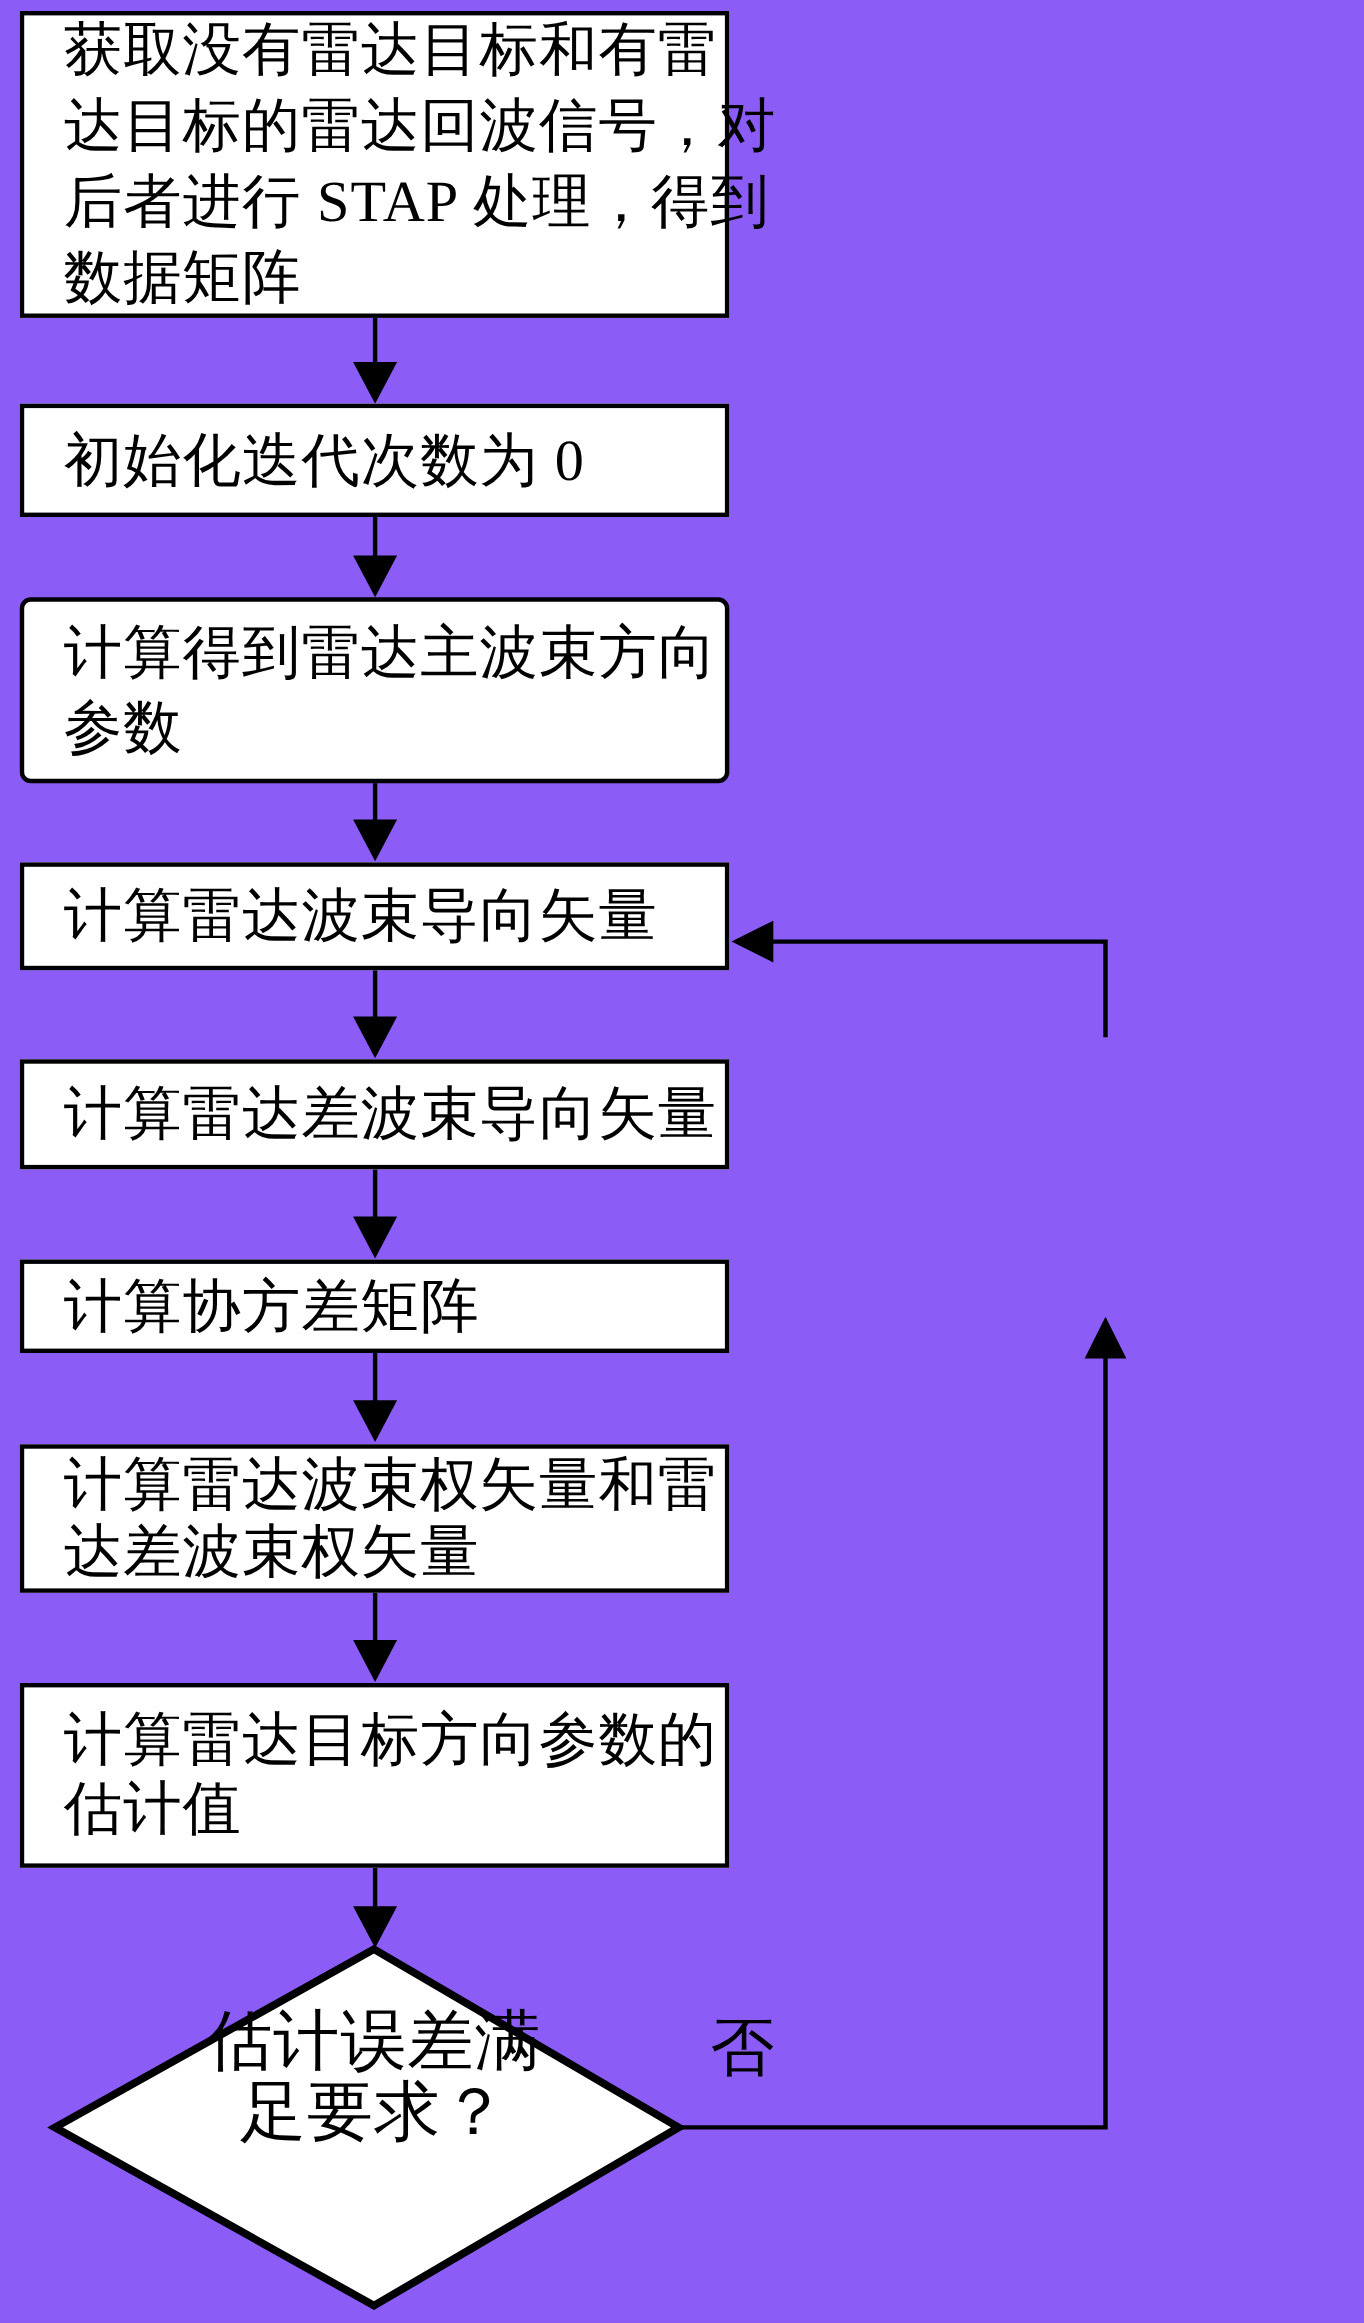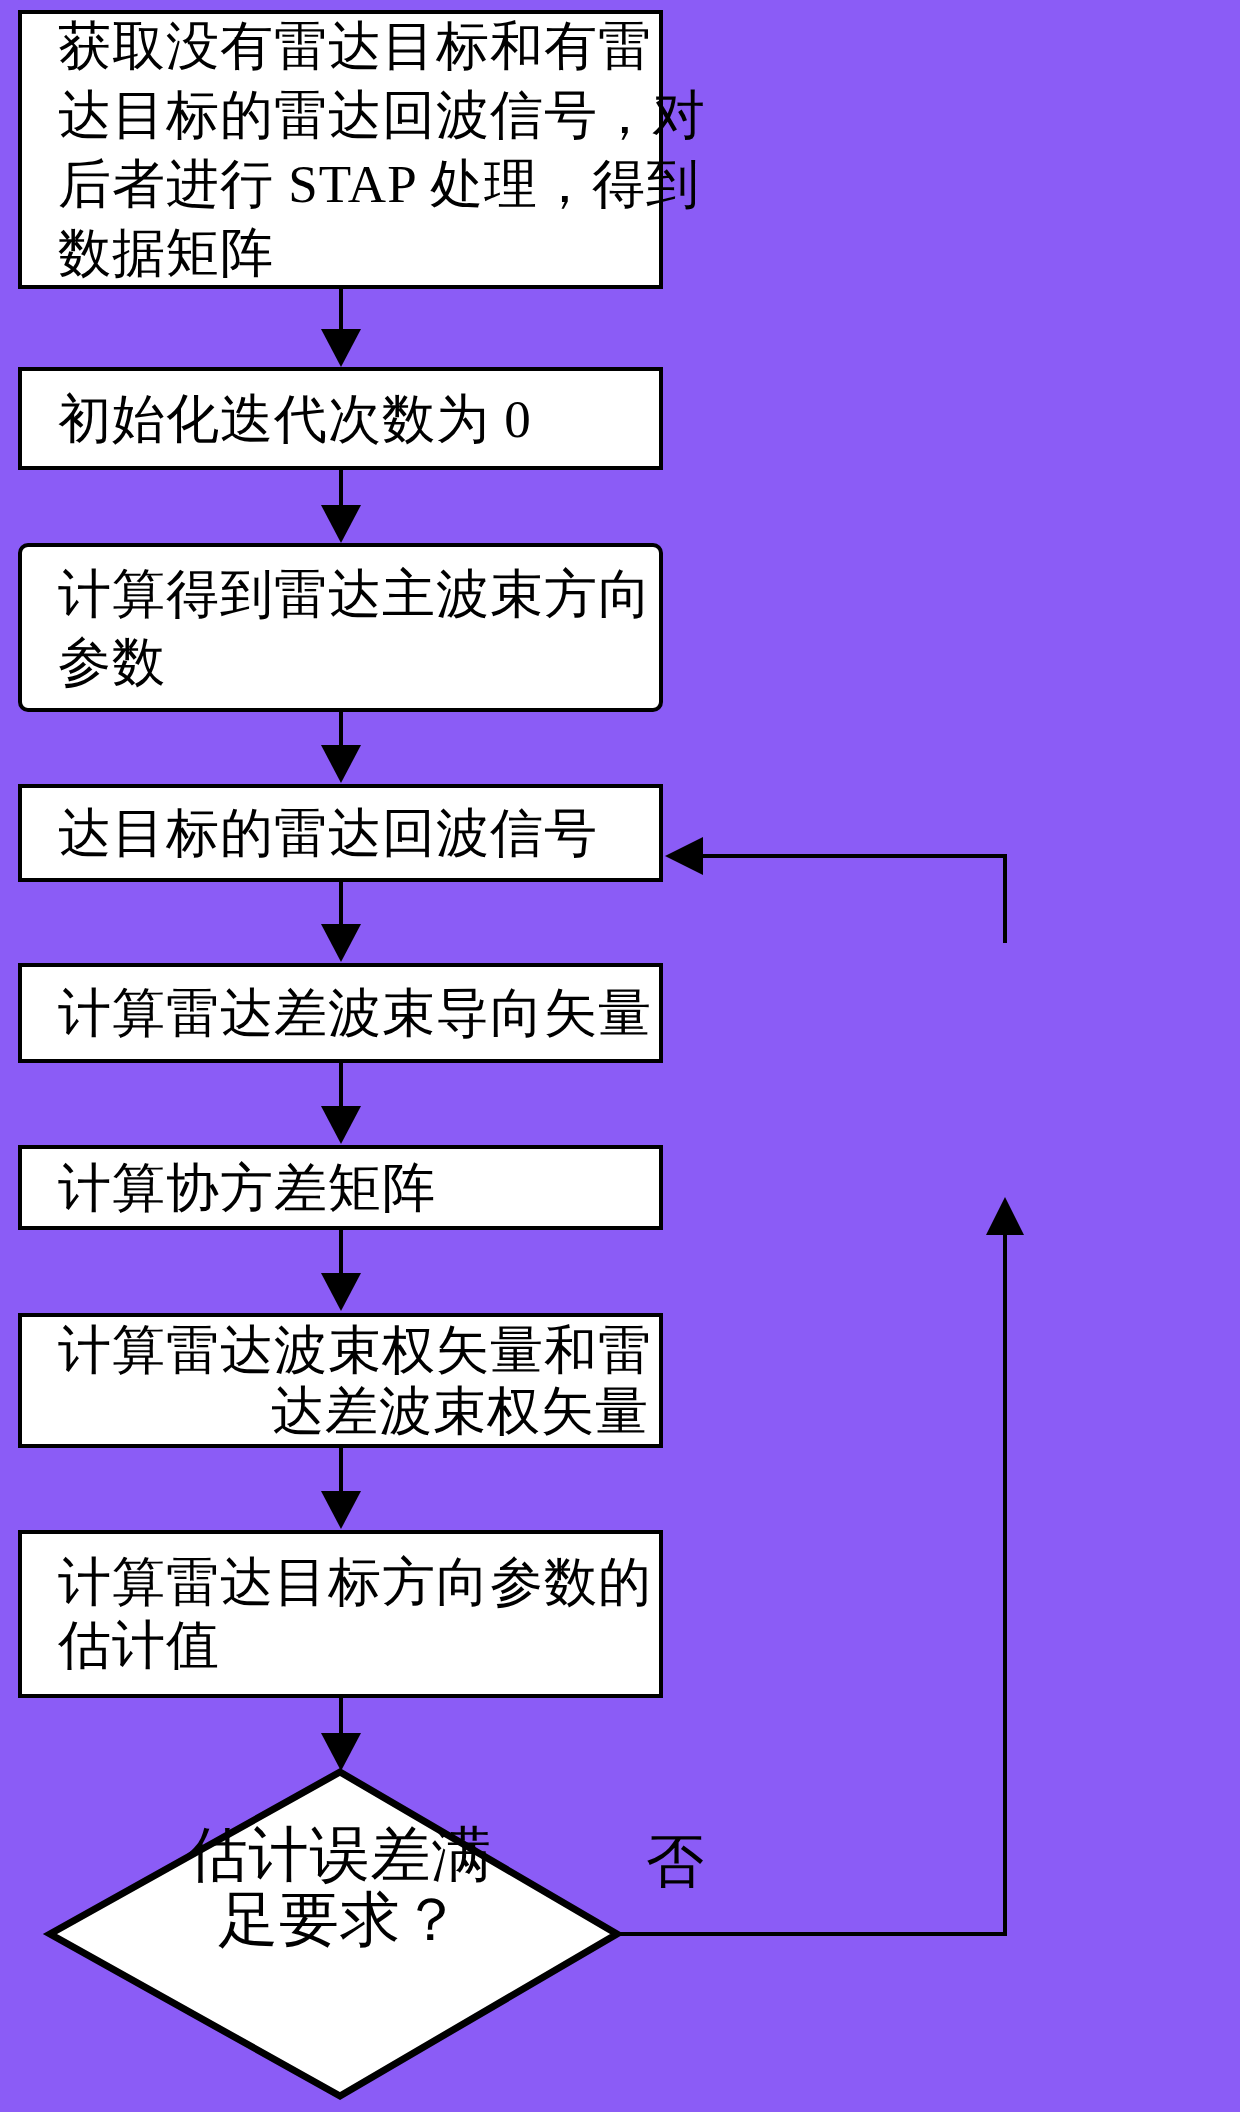--- a/index.html
+++ b/index.html
@@ -27,21 +27,21 @@
     justify-content:center;
     padding-left:36px;
     padding-right:10px;
     font-size:53px;
     line-height:66px;
     letter-spacing:1px;
     white-space:nowrap;
   }
   .lh69{line-height:69px;}
   .lh68{line-height:68px;border-radius:10px;}
-  .lh61{line-height:61px;text-align:right;}
+  .lh61{line-height:61px;}
   .lh63{line-height:63px;}
   .lh65{line-height:65px;}
   .diamond-text{
     position:absolute;
     left:150px;
     top:1823px;
     width:380px;
     text-align:center;
     font-size:60px;
     line-height:65px;
@@ -140,21 +140,21 @@
   <div class="box" style="left:18px;top:367px;width:645px;height:103px">
     <div>初始化迭代次数为 0</div>
   </div>
 
   <div class="box lh68" style="left:18px;top:543px;width:645px;height:169px">
     <div>计算得到雷达主波束方向</div>
     <div>参数</div>
   </div>
 
   <div class="box" style="left:18px;top:784px;width:645px;height:98px">
-    <div>达目标的雷达回波信号</div>
+    <div>计算雷达波束导向矢量</div>
   </div>
 
   <div class="box" style="left:18px;top:963px;width:645px;height:100px">
     <div>计算雷达差波束导向矢量</div>
   </div>
 
   <div class="box" style="left:18px;top:1145px;width:645px;height:85px">
     <div>计算协方差矩阵</div>
   </div>
 

